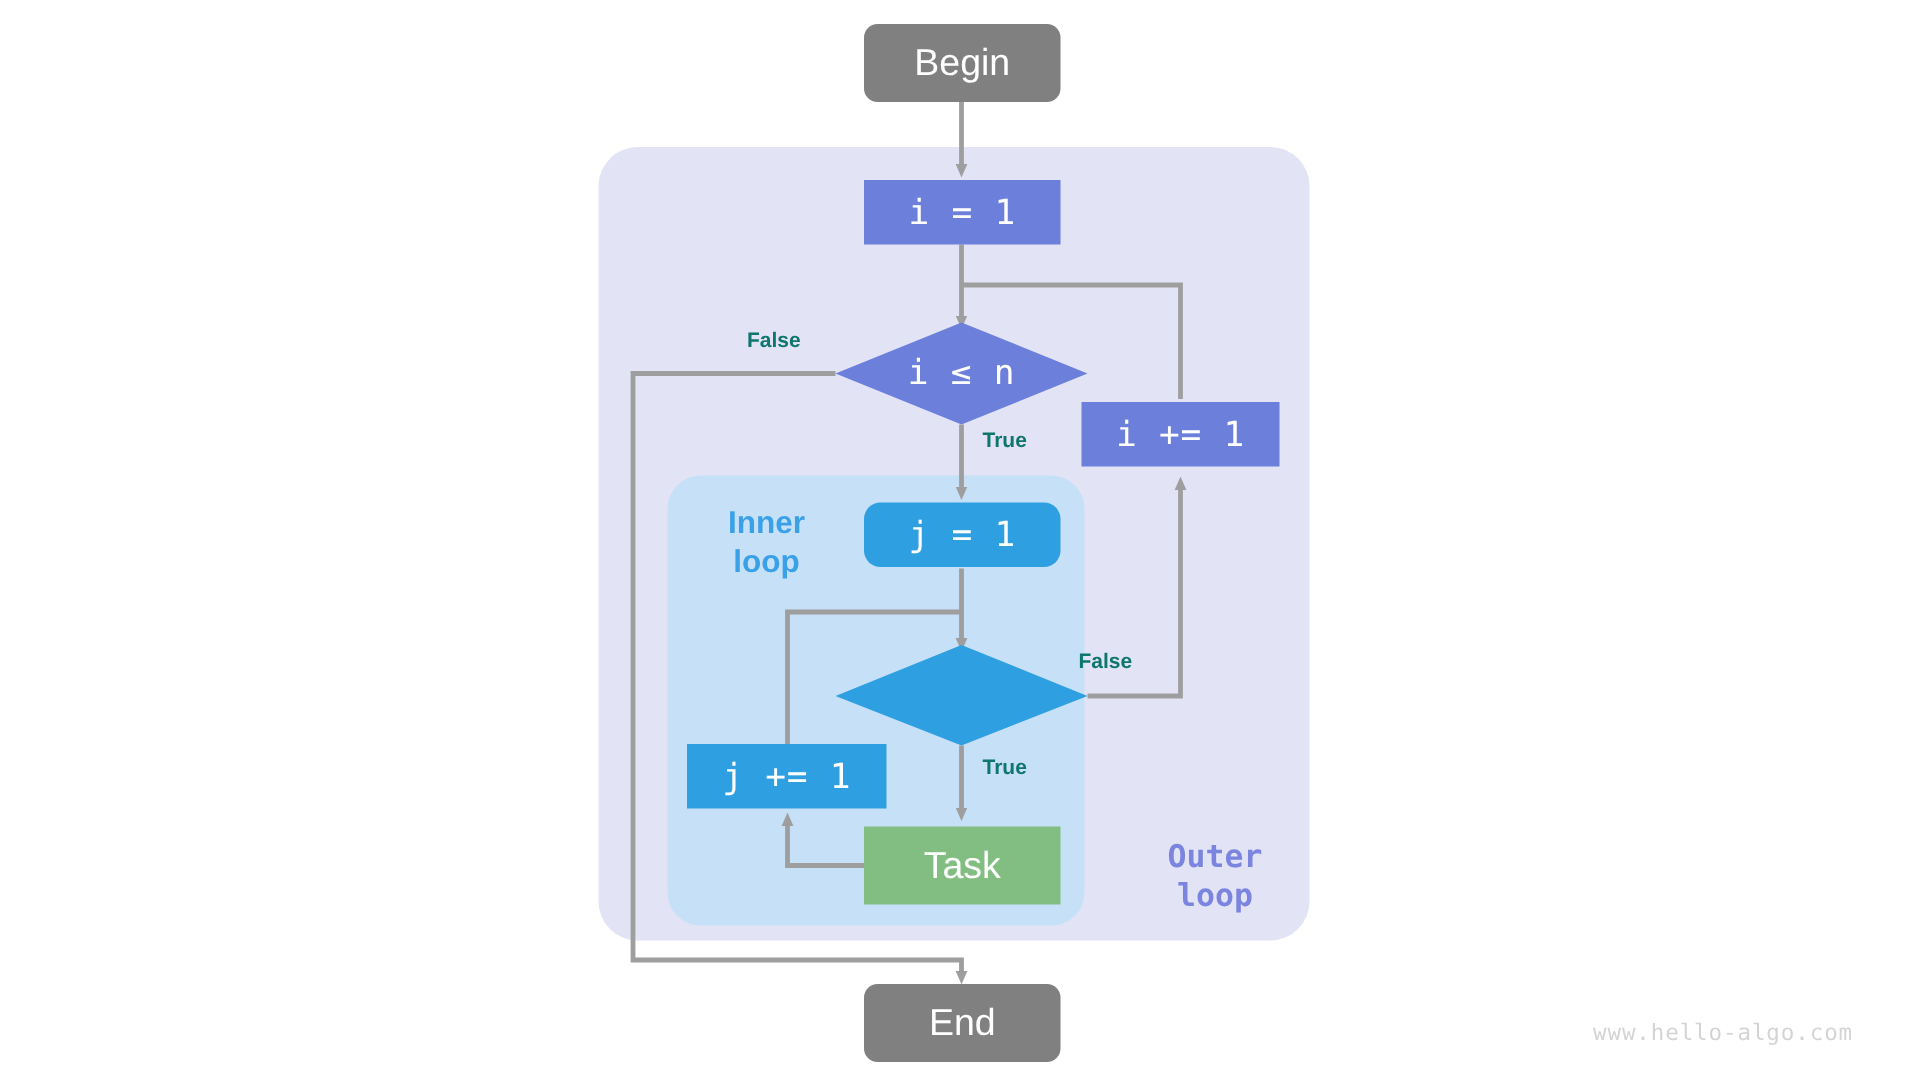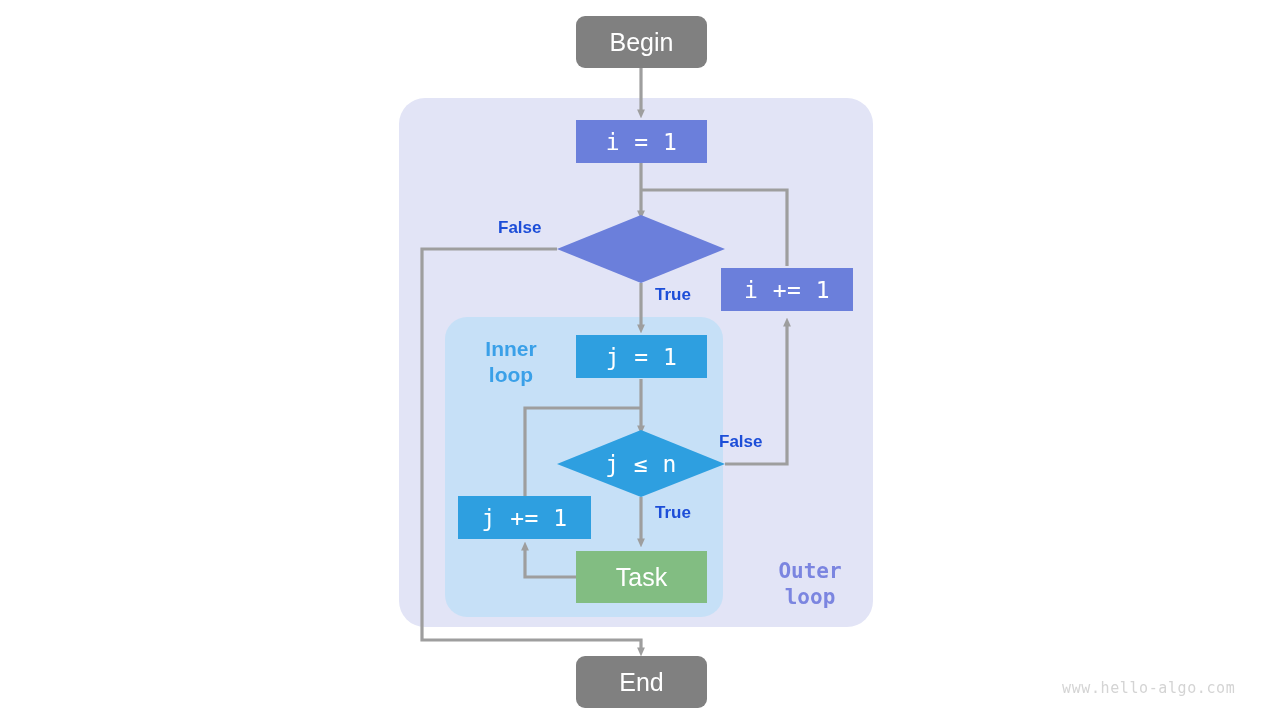--- a/index.html
+++ b/index.html
@@ -81,23 +81,23 @@
   .outer-container {
     background: #e2e4f6;
     border-radius: 26px;
   }
   .inner-container {
     background: #c6e0f7;
     border-radius: 22px;
   }
   .edge-label {
     position: absolute;
-    color: #1d4ed8;
-    font-family: "Liberation Sans", sans-serif;
-    font-size: 17px;
+    color: #0f766e;
+    font-family: "Liberation Sans", sans-serif;
+    font-size: 14px;
     font-weight: bold;
     white-space: nowrap;
   }
   .group-label {
     position: absolute;
     white-space: nowrap;
     text-align: center;
     line-height: 1.22;
   }
   .group-label-inner {
@@ -166,32 +166,32 @@
   </svg>
 
   <div class="node node-terminal" style="left:576px; top:16px; width:131px; height:52px;">
     <span>Begin</span>
   </div>
 
   <div class="node node-process-outer" style="left:576px; top:120px; width:131px; height:43px;align-items:center;">
     <span>i = 1</span>
   </div>
 
+  <div class="diamond-label" style="left:557px; top:228px; width:168px; height:42px;">
+    <span>i ≤ n</span>
+  </div>
 
   <div class="node node-process-outer" style="left:721px; top:268px; width:132px; height:43px;">
     <span>i += 1</span>
   </div>
 
-  <div class="node node-process-inner" style="left:576px; top:335px; width:131px; height:43px;">
+  <div class="node node-process-inner" style="left:576px; top:335px; width:131px; height:43px;border-radius:11px;">
     <span>j = 1</span>
   </div>
 
-  <div class="diamond-label" style="left:557px; top:443px; width:168px; height:42px;">
-    <span>j ≤ n</span>
-  </div>
 
   <div class="node node-process-inner" style="left:458px; top:496px; width:133px; height:43px;">
     <span>j += 1</span>
   </div>
 
   <div class="node node-task" style="left:576px; top:551px; width:131px; height:52px;">
     <span>Task</span>
   </div>
 
   <div class="node node-terminal" style="left:576px; top:656px; width:131px; height:52px;">

